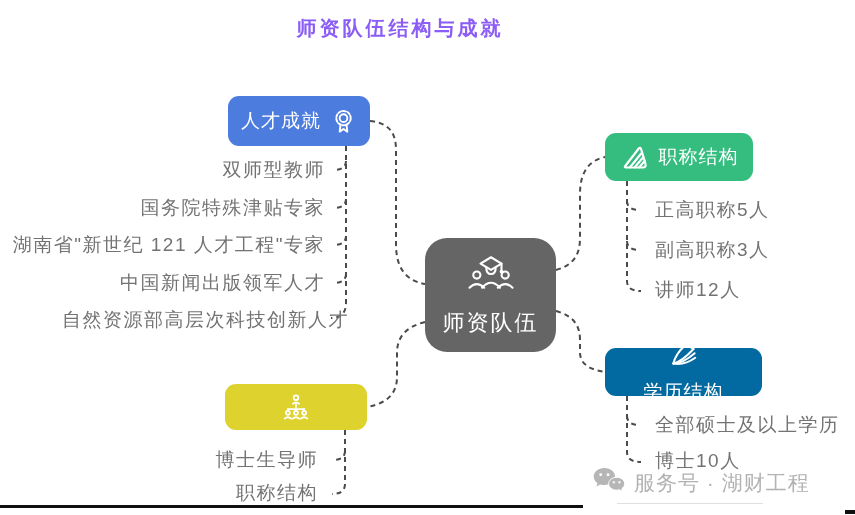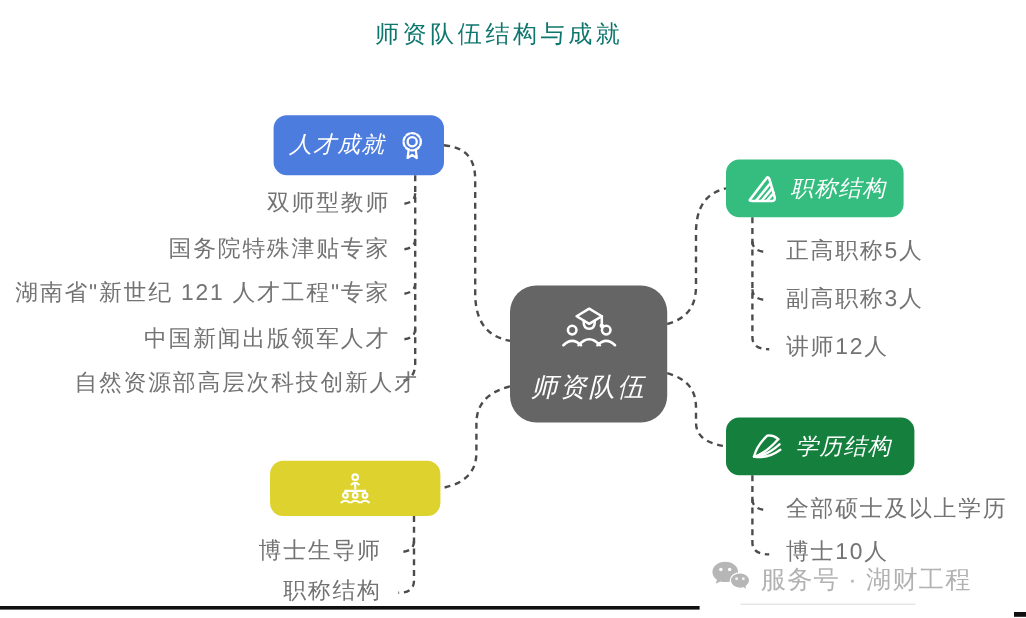--- a/index.html
+++ b/index.html
@@ -1,30 +1,29 @@
 <!DOCTYPE html>
 <html><head>
 <meta charset="utf-8">
 <style>
   html,body { margin:0; padding:0; background:#fff; }
   .stage {
     position:relative; width:855px; height:515px; background:#ffffff;
     font-family:"Liberation Sans", sans-serif; overflow:hidden;
   }
   .title {
-    position:absolute; top:15px; left:16px; width:800px; text-align:center;
-    font-size:20px; font-weight:normal; letter-spacing:3px; color:#0f766e;
+    position:absolute; top:15px; left:0; width:800px; text-align:center;
+    font-size:20px; font-weight:bold; letter-spacing:3px; color:#8b5cf6;
   }
   svg.connectors { position:absolute; left:0; top:0; }
   .dash { fill:none; stroke:#4b4b4b; stroke-width:2; stroke-dasharray:5 4; }
   .node {
     position:absolute; display:flex; align-items:center; justify-content:center;
     gap:9px; color:#ffffff; border-radius:11px; font-size:19px; letter-spacing:1px;
     white-space:nowrap;
-    font-style:italic;
   }
   .node svg { display:block; flex:0 0 auto; }
   .node-talent { left:228px; top:96px; width:142px; height:50px; }
   .node-mentor { left:225px; top:384px; width:142px; height:46px; }
   .node-rank   { left:605px; top:133px; width:148px; height:48px; }
   .node-degree { left:605px; top:348px; width:157px; height:48px; }
   .node-center {
     left:425px; top:238px; width:131px; height:114px; border-radius:22px;
     flex-direction:column; gap:14px; font-size:22px; letter-spacing:2px;
   }
@@ -126,21 +125,21 @@
       <svg width="30" height="30" viewBox="0 0 24 24" fill="none" stroke="#ffffff" stroke-width="1.7" stroke-linecap="round" stroke-linejoin="round">
         <path d="M4.2 19.2 L15 5.2 Q16.2 3.9 16.9 5.7 L20.4 17.6 Q21.1 20.4 18.3 20.4 L5.6 20.4 Q3.1 20.4 4.2 19.2 Z"></path>
         <path d="M8 20.2 L17 9.2"></path>
         <path d="M11.8 20.2 L18.7 12"></path>
         <path d="M15.4 20.2 L19.9 15"></path>
       </svg>
     </span>
     <span>职称结构</span>
   </div>
 
-  <div class="node node-degree" style="background-color: #15803d;">
+  <div class="node node-degree" style="background-color: #0369a1; flex-direction: column;">
     <span>
       <svg width="30" height="30" viewBox="0 0 24 24" fill="none" stroke="#ffffff" stroke-width="1.6" stroke-linecap="round" stroke-linejoin="round">
         <path d="M3.5 18.8 Q5.2 11.5 12.3 4.8 Q16.5 4.2 19.6 7.2"></path>
         <path d="M3.5 18.8 Q10.5 17.2 19.6 7.2"></path>
         <path d="M3.5 18.8 Q11.5 18.6 20.5 10.6"></path>
         <path d="M3.5 18.8 Q12.5 20.4 21 14.2"></path>
       </svg>
     </span>
     <span>学历结构</span>
   </div>

